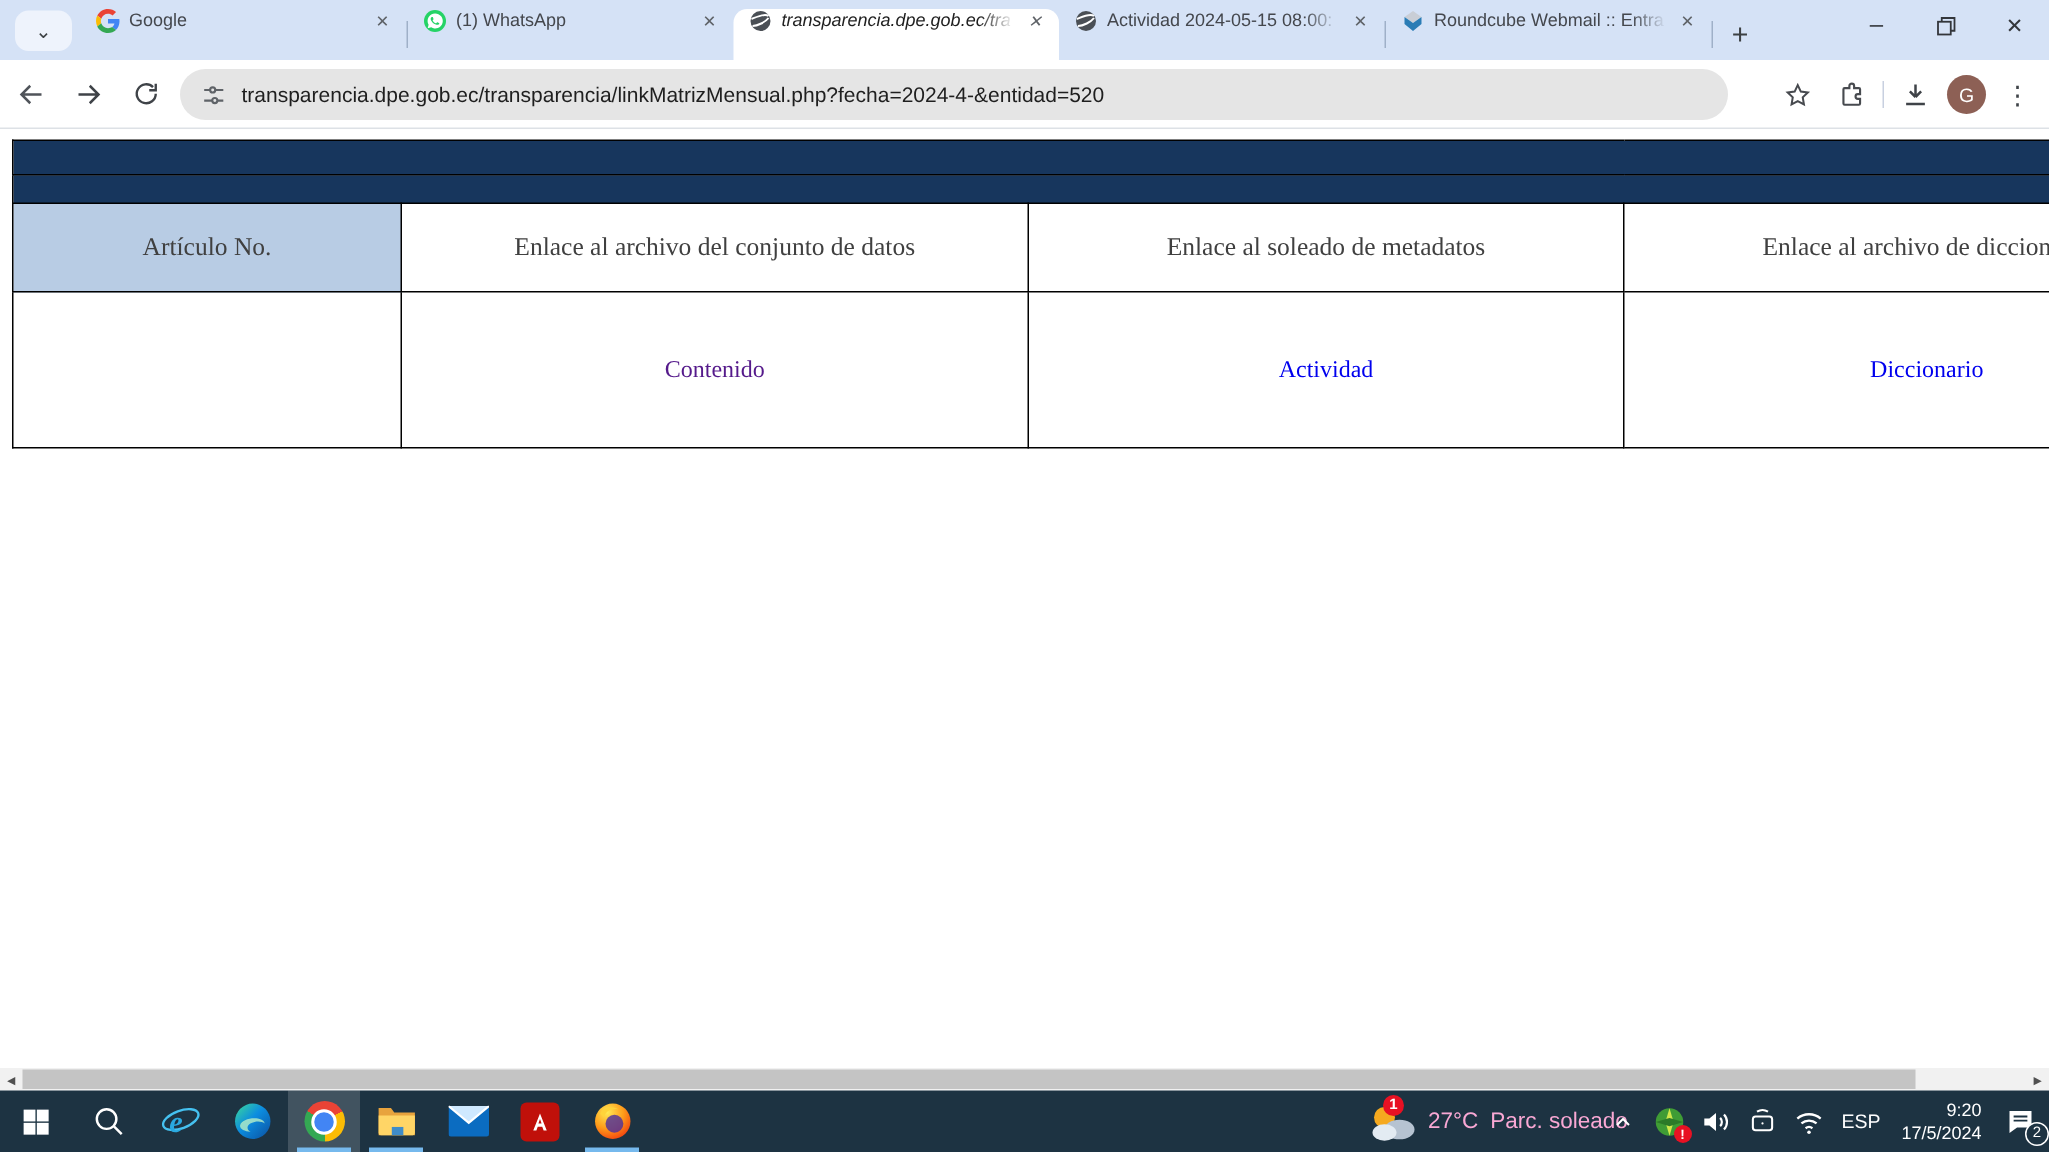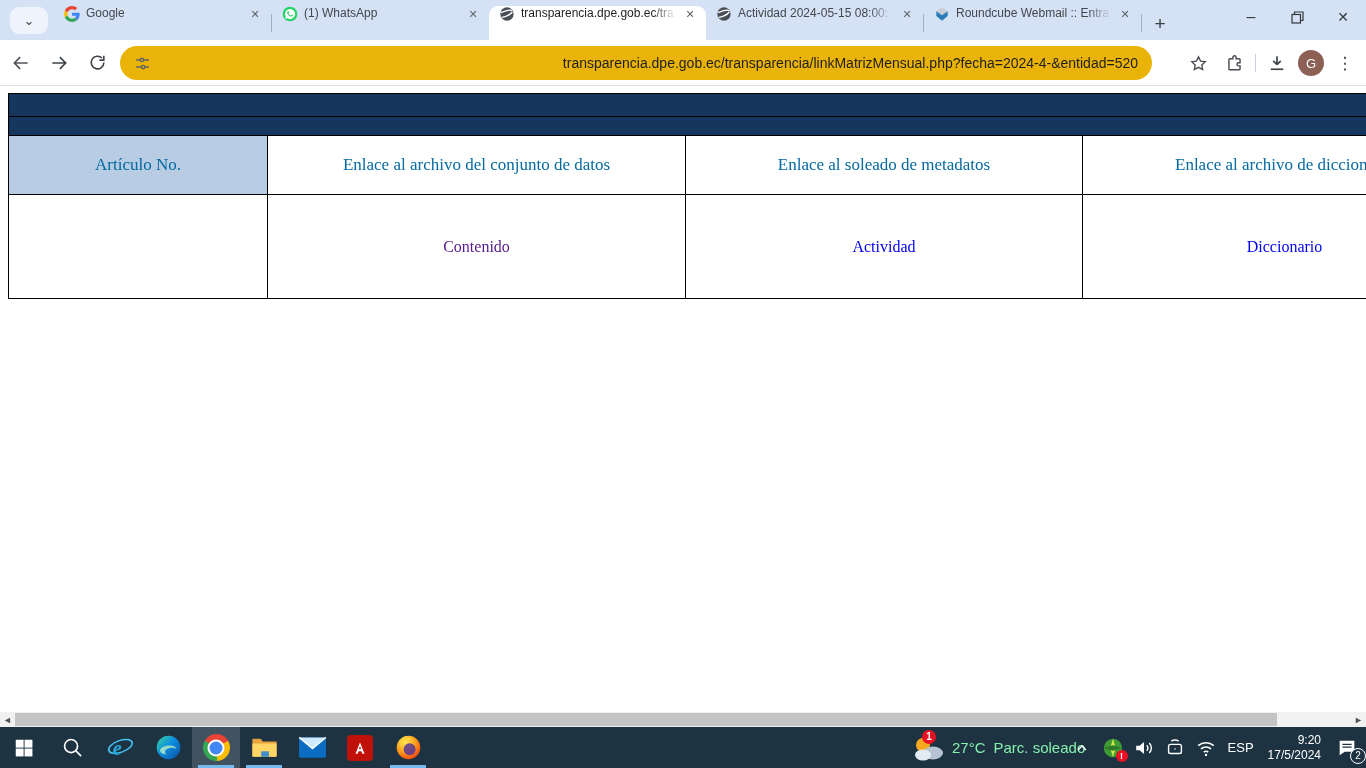--- a/index.html
+++ b/index.html
@@ -4,66 +4,66 @@
 <style>
   * { margin:0; padding:0; box-sizing:border-box; }
   html,body { width:1366px; height:768px; overflow:hidden; font-family:"Liberation Sans", sans-serif; }
   .screen { position:relative; width:1366px; height:768px; background:#fff; overflow:hidden; }
 
   
   .tabstrip { position:absolute; top:0; left:0; width:1366px; height:40px; background:#d5e2f6; display:flex; align-items:flex-end; }
   .tab-search { position:absolute; left:10px; top:7px; width:38px; height:27px; background:#eef3fc; border-radius:9px; display:flex; align-items:center; justify-content:center; color:#3c4043; font-size:13px; cursor:pointer; }
   .tabs { position:absolute; left:54px; top:6px; display:flex; height:34px; }
   .tab { width:217px; height:34px; display:flex; align-items:flex-start; padding:0 8px 0 10px; color:#44474d; font-size:12px; position:relative; }
-  .tab.active { background:#ffffff; border-radius:9px 9px 0 0; color:#1f1f1f; }
+  .tab.active { background:#ffffff; border-radius:9px 9px 0 0; color:#1f1f1f;font-style:italic; }
   .tab .title { flex:1; white-space:nowrap; overflow:hidden; margin:0 6px; -webkit-mask-image:linear-gradient(90deg,#000 85%,transparent); mask-image:linear-gradient(90deg,#000 85%,transparent); }
   .tab .close { width:16px; height:16px; border-radius:50%; display:flex; align-items:center; justify-content:center; font-size:11px; color:#5f6368; cursor:pointer; }
   .tab-sep { width:1px; height:18px; background:#9fb0c8; align-self:center; }
   .favicon { width:16px; height:16px; flex:0 0 16px; }
   .newtab-btn { position:absolute; left:1146px; top:10px; width:28px; height:28px; display:flex; align-items:center; justify-content:center; font-size:19px; color:#3c4043; cursor:pointer; }
   .win-controls { position:absolute; right:0; top:0; height:34px; display:flex; }
   .win-btn { width:46px; height:34px; display:flex; align-items:center; justify-content:center; color:#33363b; cursor:pointer; }
 
   
   .toolbar { position:absolute; top:40px; left:0; width:1366px; height:46px; background:#ffffff; border-bottom:1px solid #dde1e6; display:flex; align-items:center; }
   .nav-btn { width:34px; height:34px; display:flex; align-items:center; justify-content:center; margin-left:4px; border-radius:50%; cursor:pointer; }
-  .omnibox { position:absolute; left:120px; top:6px; width:1032px; height:34px; background:#eab308; border-radius:17px; display:flex; align-items:center; padding:0 14px;justify-content:space-between; }
+  .omnibox { position:absolute; left:120px; top:6px; width:1032px; height:34px; background:#e5e5e5; border-radius:17px; display:flex; align-items:center; padding:0 14px; }
   .omnibox .url { font-size:14px; color:#1f1f1f; margin-left:10px; white-space:nowrap; }
   .toolbar-right { position:absolute; right:6px; top:6px; height:34px; display:flex; align-items:center; gap:6px; }
   .tb-icon { width:30px; height:30px; display:flex; align-items:center; justify-content:center; cursor:pointer; }
   .tb-sep { width:1px; height:18px; background:#c8d0e0; }
   .avatar { width:26px; height:26px; border-radius:50%; background:#8d6055; color:#fff; font-size:13px; display:flex; align-items:center; justify-content:center; cursor:pointer; }
 
   
   .content { position:absolute; top:86px; left:0; width:1366px; height:626px; background:#fff; overflow:hidden; }
   table.mtable { position:absolute; left:8px; top:7px; border-collapse:collapse; table-layout:fixed; width:1478px; font-family:"Liberation Serif", serif; }
   table.mtable td { border:1px solid #000; text-align:center; vertical-align:middle; }
   tr.bar1 td { background:#17365d; height:23px; }
   tr.bar2 td { background:#17365d; height:19px; }
-  tr.headrow td { height:59px; font-size:17px; color:#0369a1; background:#fff; }
+  tr.headrow td { height:59px; font-size:17px; color:#404040; background:#fff; }
   tr.headrow td.c1 { background:#b8cce4; }
   tr.datarow td { height:104px; font-size:16px; }
   a.tlink { cursor:pointer; }
   a.tlink.visited { color:#551a8b; }
   a.tlink.unvisited { color:#0000ee; }
 
   
   .hscroll { position:absolute; top:712px; left:0; width:1366px; height:15px; background:#f1f1f1; }
   .hscroll .arrow { position:absolute; top:0; width:15px; height:15px; display:flex; align-items:center; justify-content:center; color:#505050; font-size:9px; cursor:pointer; }
   .hscroll .arrow.left { left:0; }
   .hscroll .arrow.right { right:0; }
   .hscroll .thumb { position:absolute; left:15px; top:1px; width:1262px; height:13px; background:#c4c4c4; cursor:pointer; }
 
   
   .taskbar { position:absolute; top:727px; left:0; width:1366px; height:41px; background:#1d3342; display:flex; align-items:stretch; color:#fff; }
   .tb-slot { width:48px; height:41px; display:flex; align-items:center; justify-content:center; position:relative; cursor:pointer; }
   .tb-slot.running::after { content:""; position:absolute; bottom:0; left:6px; right:6px; height:3px; background:#76b9ed; }
   .tb-slot.active-app { background:rgba(255,255,255,0.16); }
   .weather { position:absolute; left:912px; top:0; height:41px; display:flex; align-items:center; gap:8px; cursor:pointer; }
-  .weather .txt { font-size:15px; color:#86efac; }
+  .weather .txt { font-size:15px; color:#f9a8d4; }
   .wicon { position:relative; width:32px; height:30px; }
   .badge-red { position:absolute; background:#e81123; color:#fff; border-radius:50%; width:14px; height:14px; font-size:10px; line-height:14px; text-align:center; font-weight:bold; }
   .tray { position:absolute; right:4px; top:0; height:41px; display:flex; align-items:center; gap:7px; }
   .tray-icon { width:24px; height:24px; display:flex; align-items:center; justify-content:center; position:relative; cursor:pointer; }
   .lang { font-size:13px; color:#fff; padding:0 3px; cursor:pointer; }
   .clock { text-align:right; font-size:12px; line-height:15px; color:#fff; padding:0 4px; cursor:pointer; }
   .action-center { position:relative; width:30px; height:28px; display:flex; align-items:center; justify-content:center; cursor:pointer; }
   .notif-badge { position:absolute; right:-4px; bottom:-2px; width:16px; height:16px; background:#1d3342; border:1.5px solid #fff; color:#fff; border-radius:50%; font-size:10px; line-height:13px; text-align:center; }
 
   

